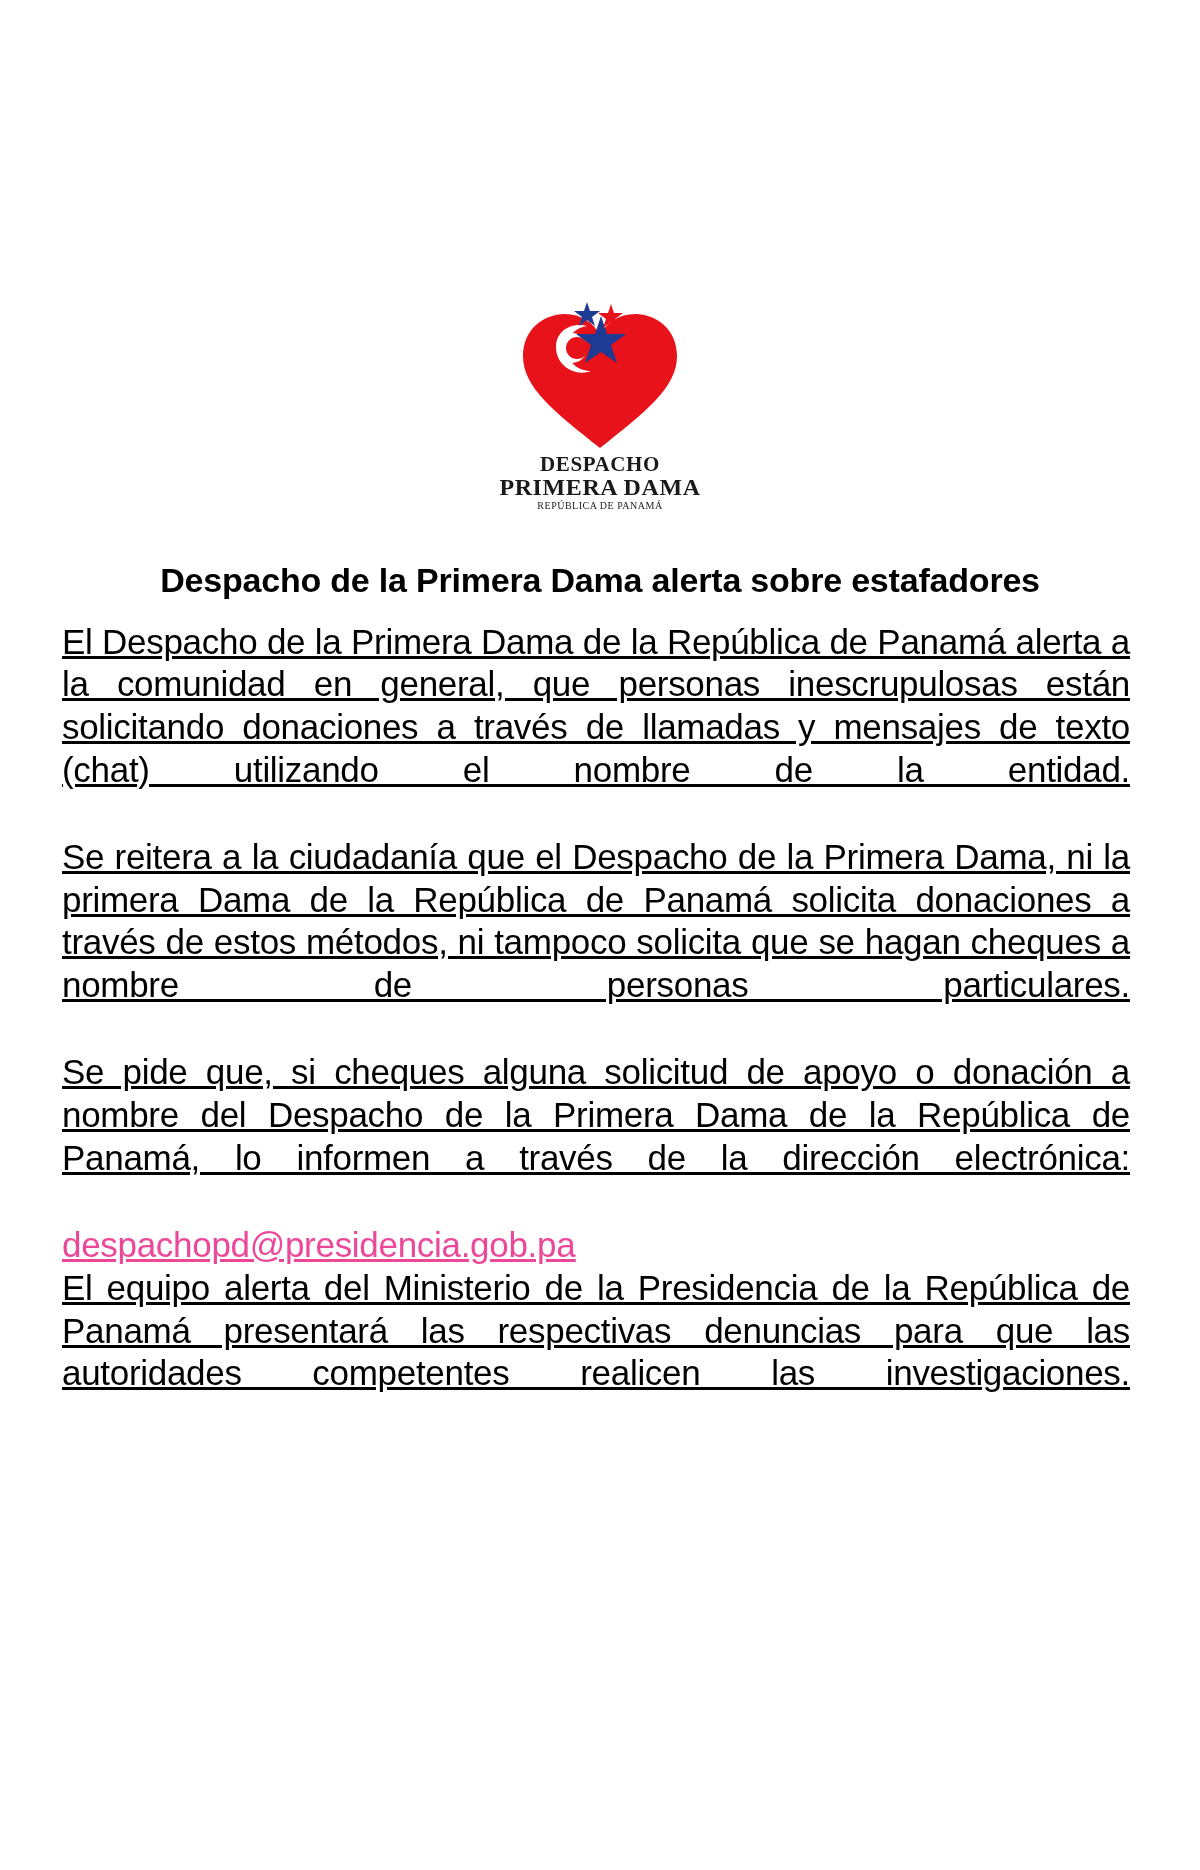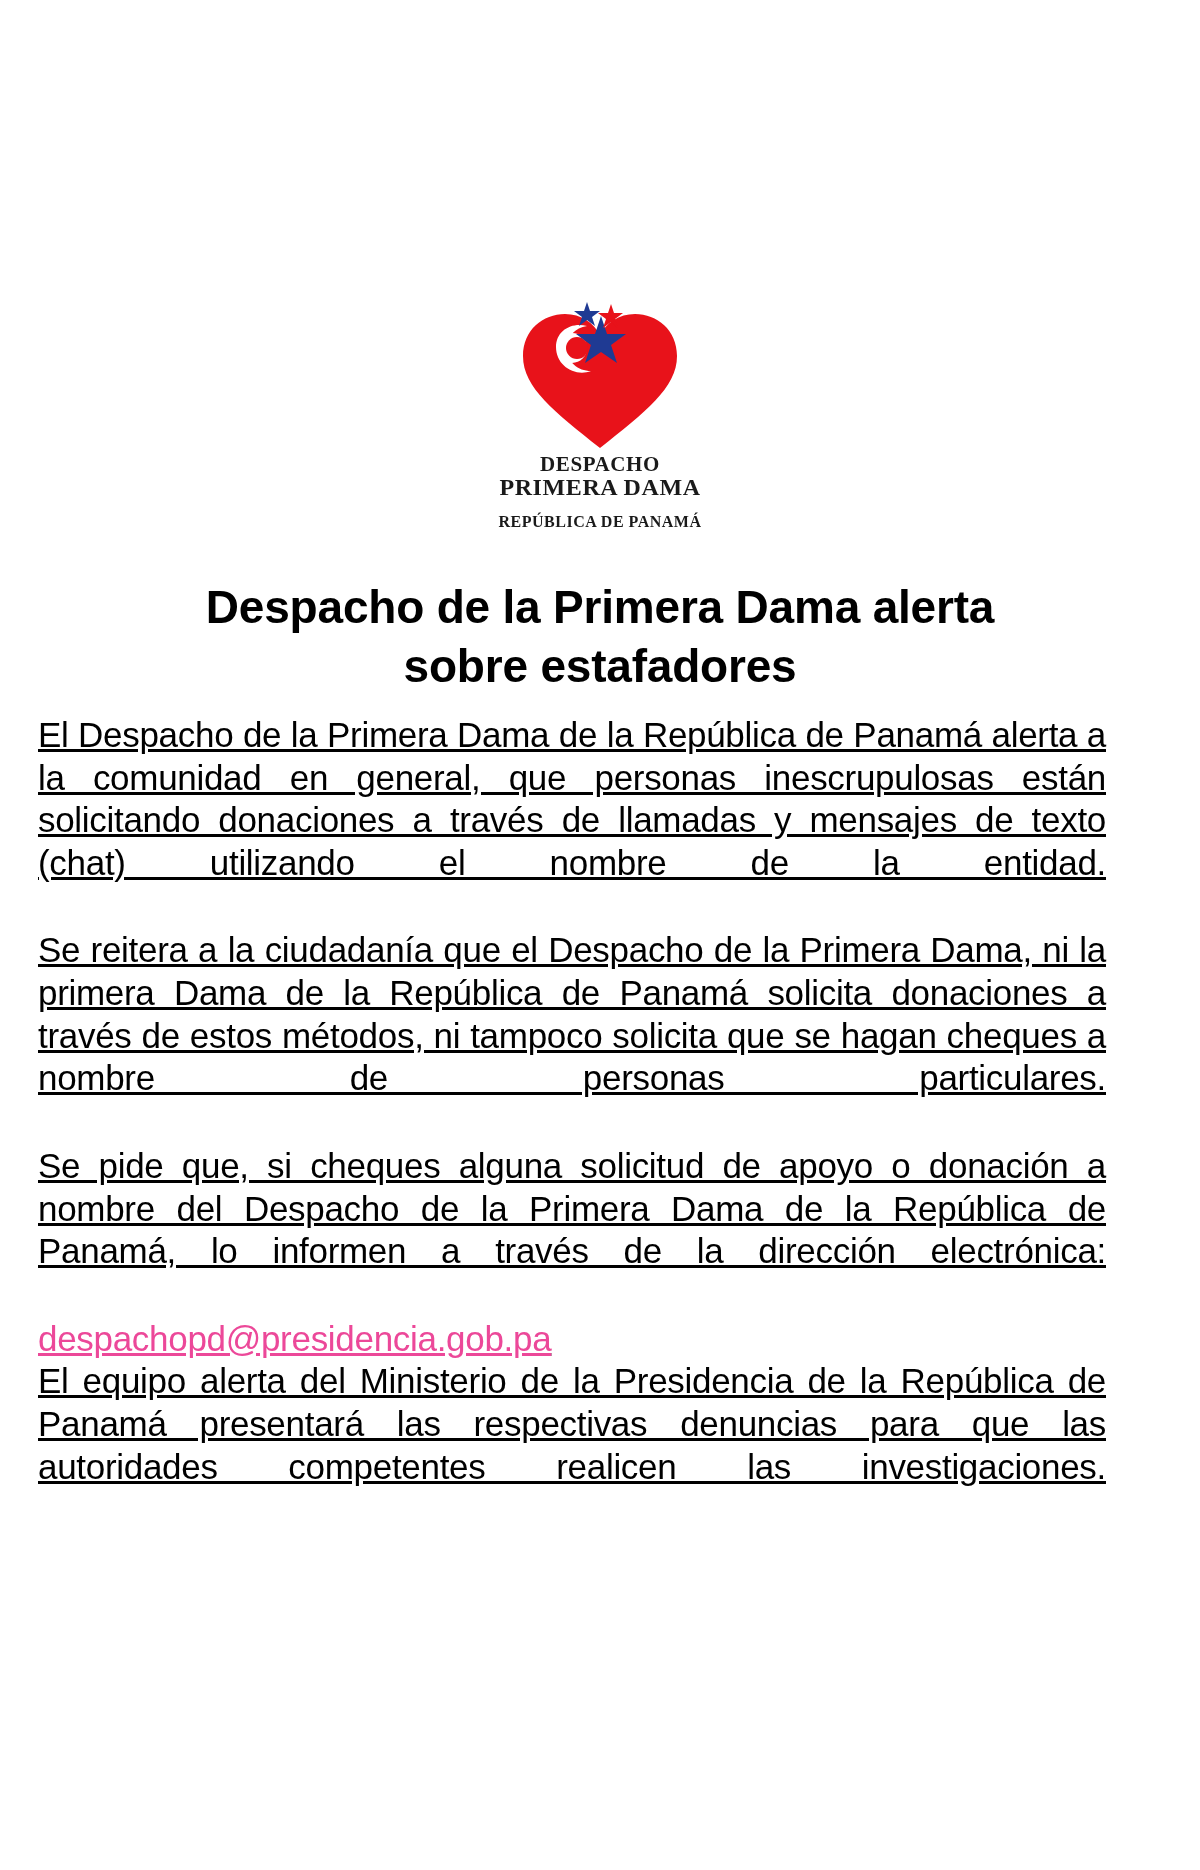--- a/index.html
+++ b/index.html
@@ -14,21 +14,21 @@
     color: #000000;
     overflow: hidden;
   }
 
   .page {
     position: relative;
     width: 1200px;
     height: 1870px;
     background: #ffffff;
     box-sizing: border-box;
-    padding: 0 38px;
+    padding: 0 62px;
   }
 
   
   .logo-block {
     margin: 0 auto;
     padding-top: 300px;
     width: 210px;
     text-align: center;
   }
 
@@ -52,33 +52,33 @@
     letter-spacing: 0.6px;
     display: block;
   }
   .logo-line2 {
     font-size: 24px;
     font-weight: bold;
     letter-spacing: 0.6px;
     display: block;
   }
   .logo-line3 {
-    font-size: 16px;
-    font-weight: bold;
+    font-size: 10px;
+    font-weight: normal;
     letter-spacing: 0.5px;
     display: block;
-    margin-top: 14px;
+    margin-top: 1px;
   }
 
   
   .headline {
     margin: 48px auto 0 auto;
     width: 920px;
     text-align: center;
-    font-size: 46px;
+    font-size: 34px;
     font-weight: bold;
     line-height: 1.28;
     letter-spacing: -0.2px;
   }
 
   
   .body-text {
     margin-top: 18px;
     width: 1068px;
     text-decoration: underline;

